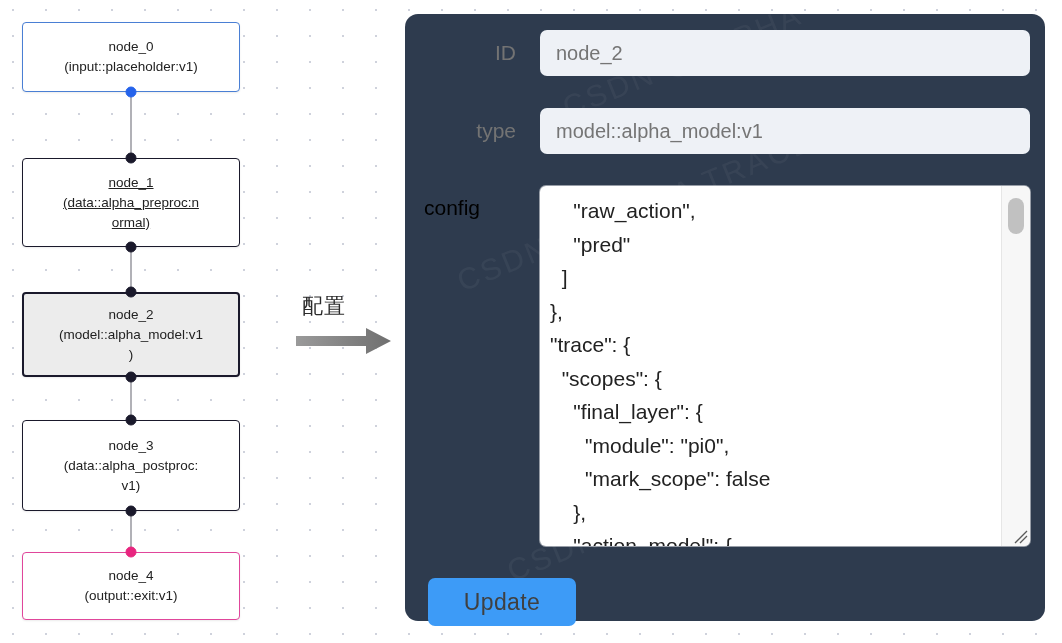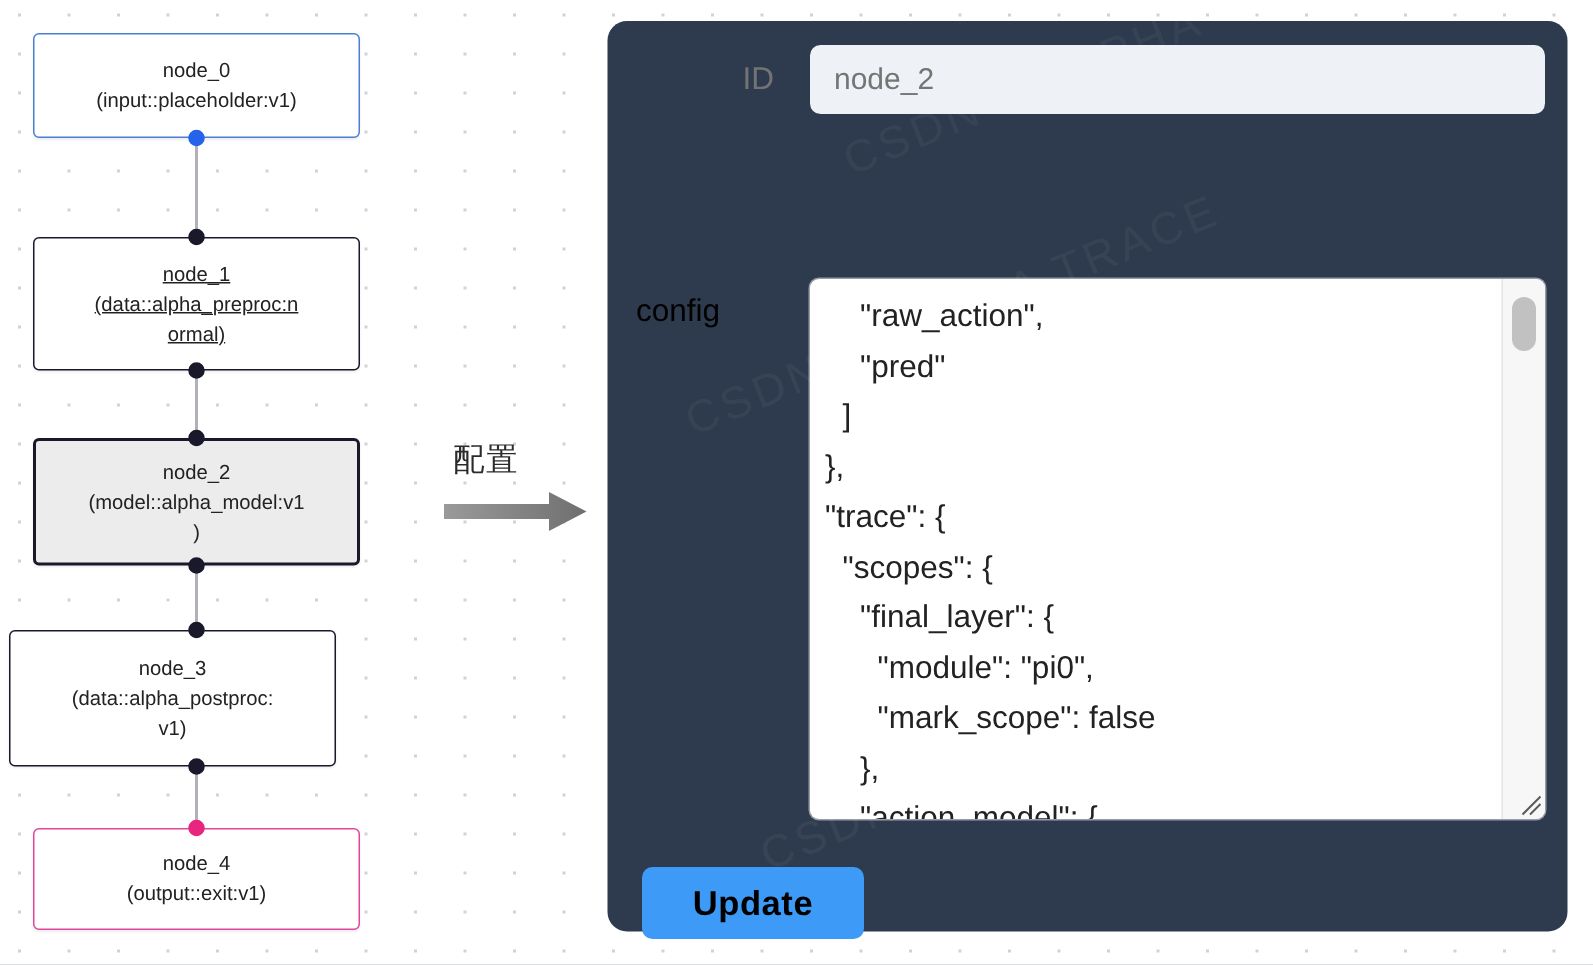--- a/index.html
+++ b/index.html
@@ -215,28 +215,27 @@
 
   .update-button {
     position: absolute;
     left: 428px;
     top: 578px;
     width: 148px;
     height: 48px;
     border: none;
     border-radius: 7px;
     background: #3d9bf7;
-    color: #000000;
+    color: #404040;
     font-family: "Liberation Sans", sans-serif;
     font-size: 23px;
     letter-spacing: 0.4px;
     cursor: pointer;
     z-index: 14;
     text-align: center;
-    font-weight: bold;
   }
 </style>
 </head>
 <body>
 
 <div id="root">
 
   <div class="grid-canvas"></div>
 
   <div class="edge" style="left:130px; top:92px; height:66px;"></div>
@@ -259,21 +258,21 @@
   <div class="handle" style="left:131px; top:247px;"></div>
 
   <div class="node is-selected" style="left:22px; top:292px; width:218px; height:85px;">
     <span class="node-label">node_2
 (model::alpha_model:v1
 )</span>
   </div>
   <div class="handle" style="left:131px; top:292px;"></div>
   <div class="handle" style="left:131px; top:377px;"></div>
 
-  <div class="node" style="left:6px; top:420px; width:218px; height:91px;">
+  <div class="node" style="left:22px; top:420px; width:218px; height:91px;">
     <span class="node-label">node_3
 (data::alpha_postproc:
 v1)</span>
   </div>
   <div class="handle" style="left:131px; top:420px;"></div>
   <div class="handle" style="left:131px; top:511px;"></div>
 
   <div class="node is-output" style="left:22px; top:552px; width:218px; height:68px;">
     <span class="node-label">node_4
 (output::exit:v1)</span>
@@ -300,20 +299,24 @@
       <span style="left:230px; top:330px;">CSDN @ALPHA</span>
       <span style="left:90px; top:470px;">CSDN @ALPHA TRACE</span>
     </div>
   </div>
 
   <div class="field-row" style="left:424px; top:30px; width:610px; height:46px; z-index:12;">
     <span class="field-label" style="width:92px;">ID</span>
     <input class="field-input" type="text" style="margin-left: 24px; width: 490px; height: 46px;" placeholder="node_2">
   </div>
 
+  <div class="field-row" style="left:424px; top:108px; width:610px; height:46px; z-index:12;">
+    <span class="field-label" style="width:92px;">type</span>
+    <input class="field-input" type="text" style="margin-left: 24px; width: 490px; height: 46px;" placeholder="model::alpha_model:v1">
+  </div>
 
   <span class="config-label" style="z-index:12;">config</span>
 
   <div class="config-wrap">
     <pre class="config-text">    "raw_action",
     "pred"
   ]
 },
 "trace": {
   "scopes": {

